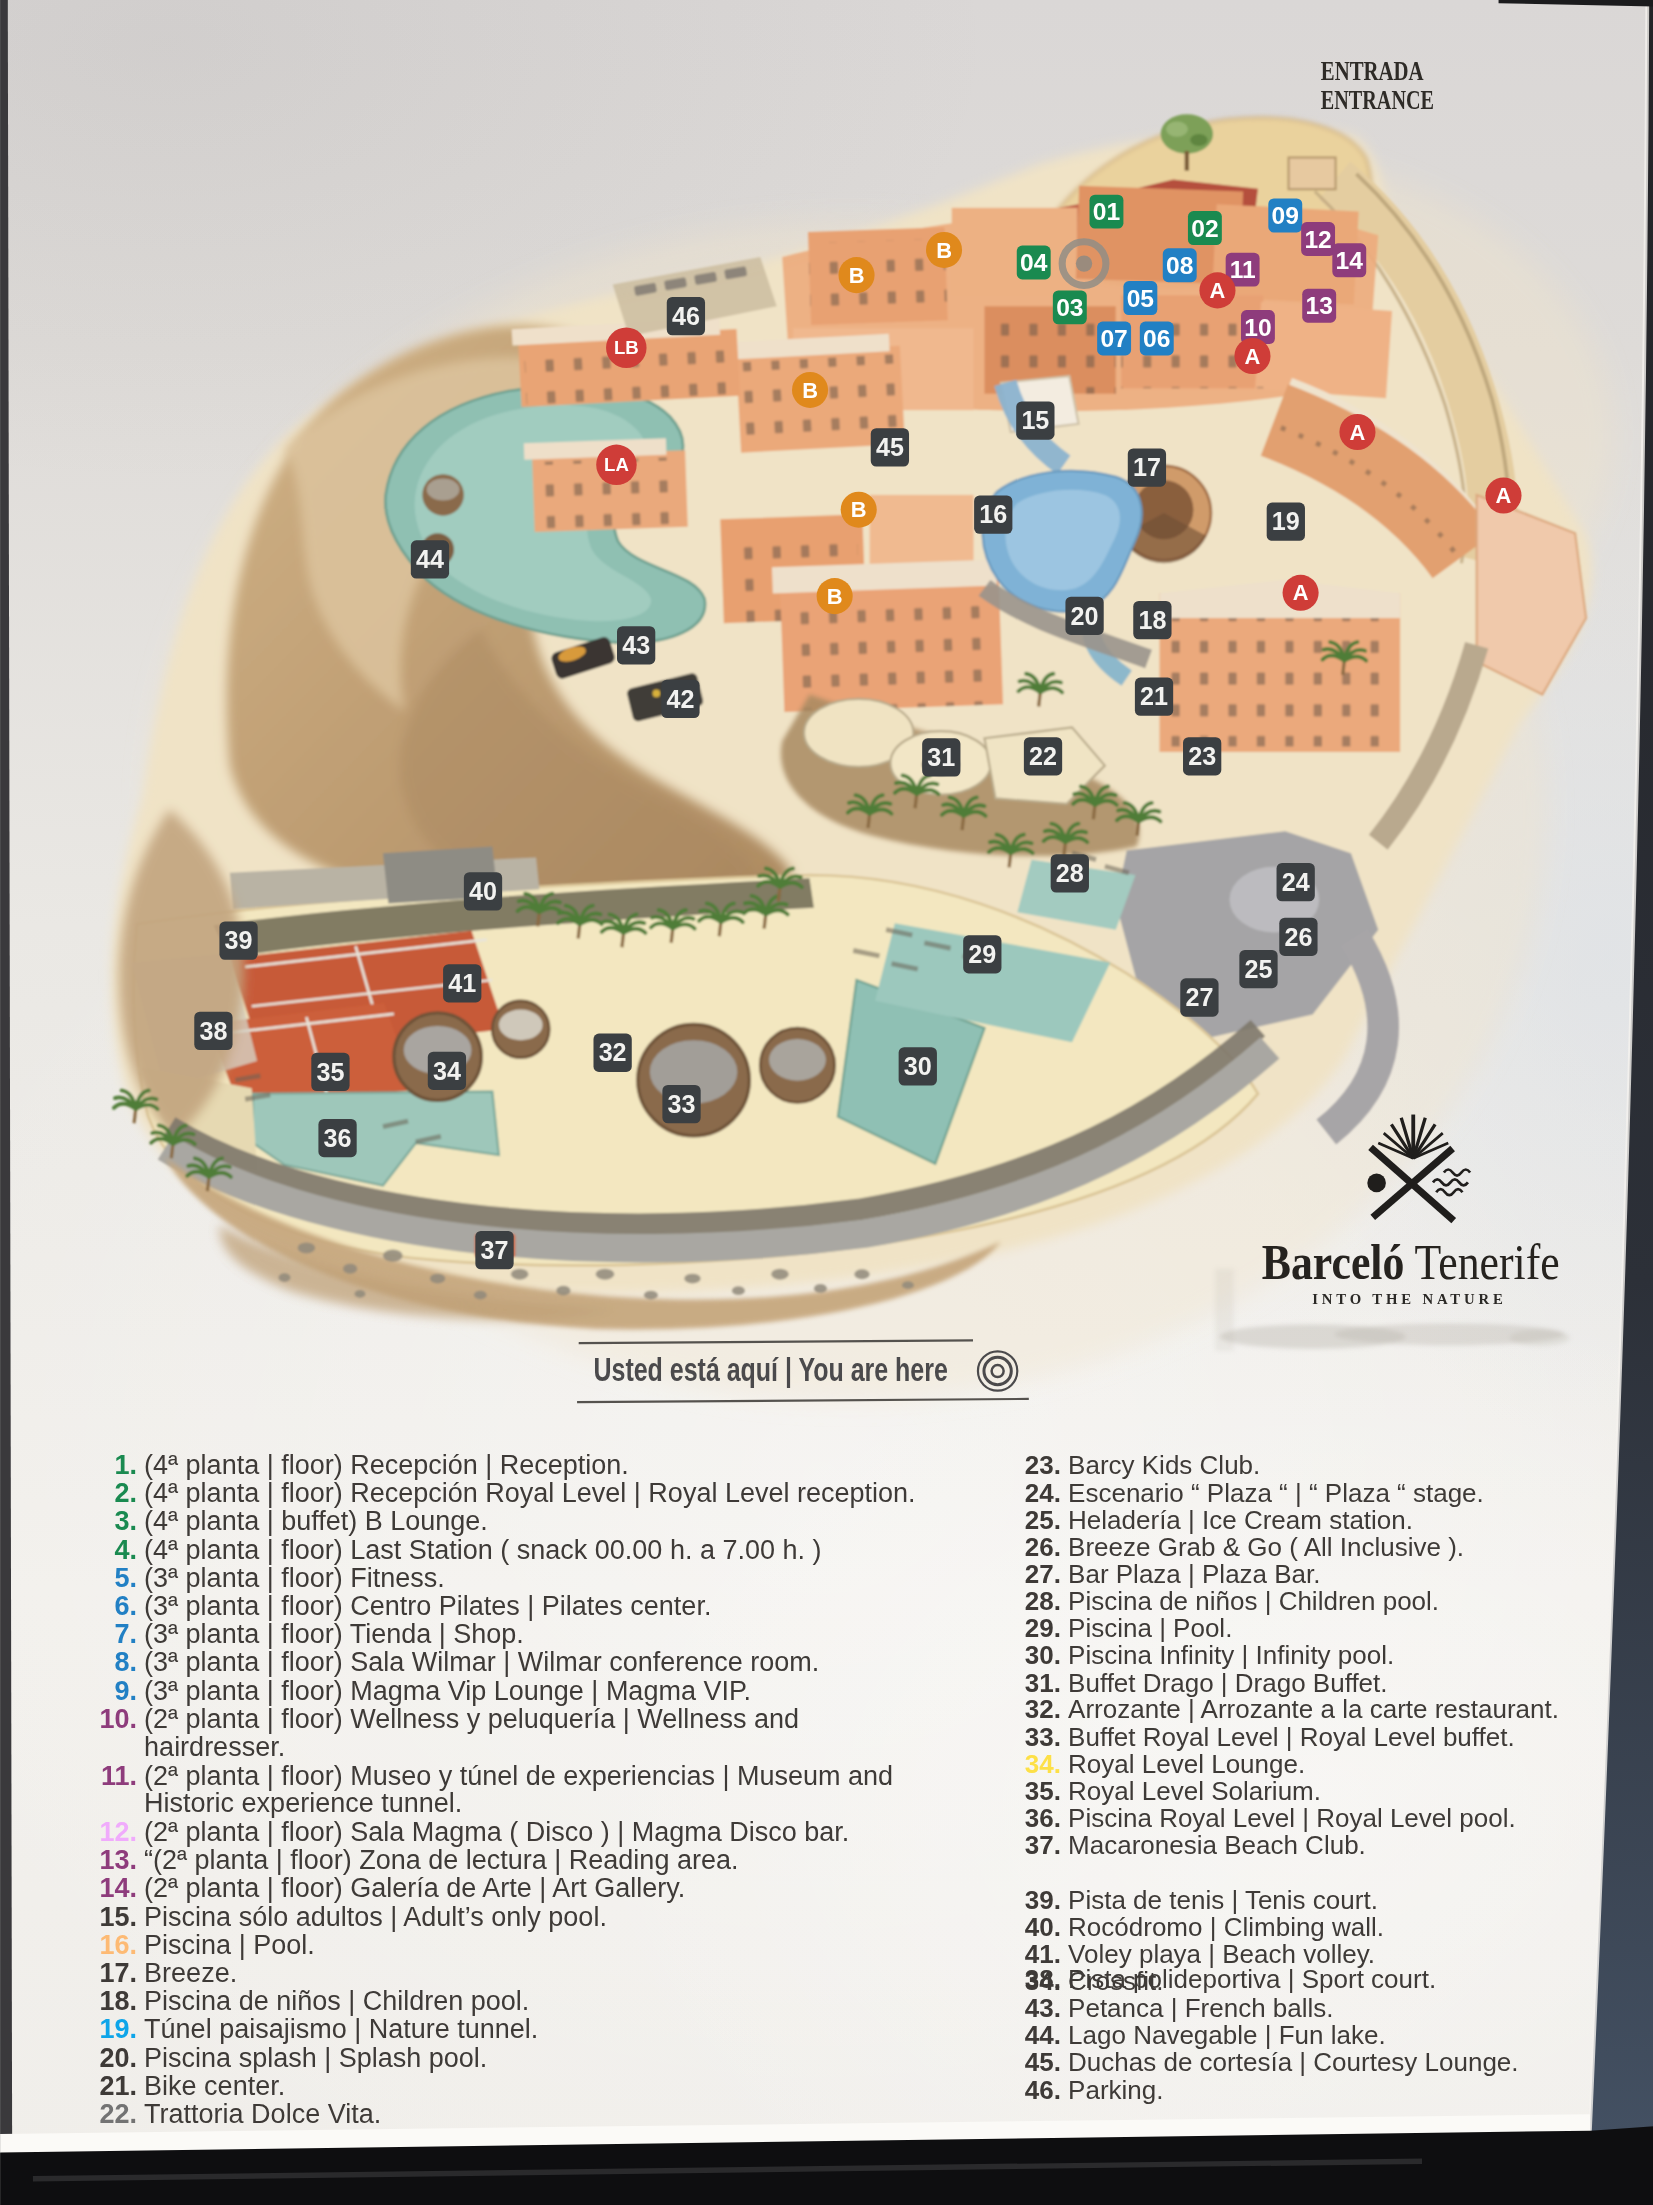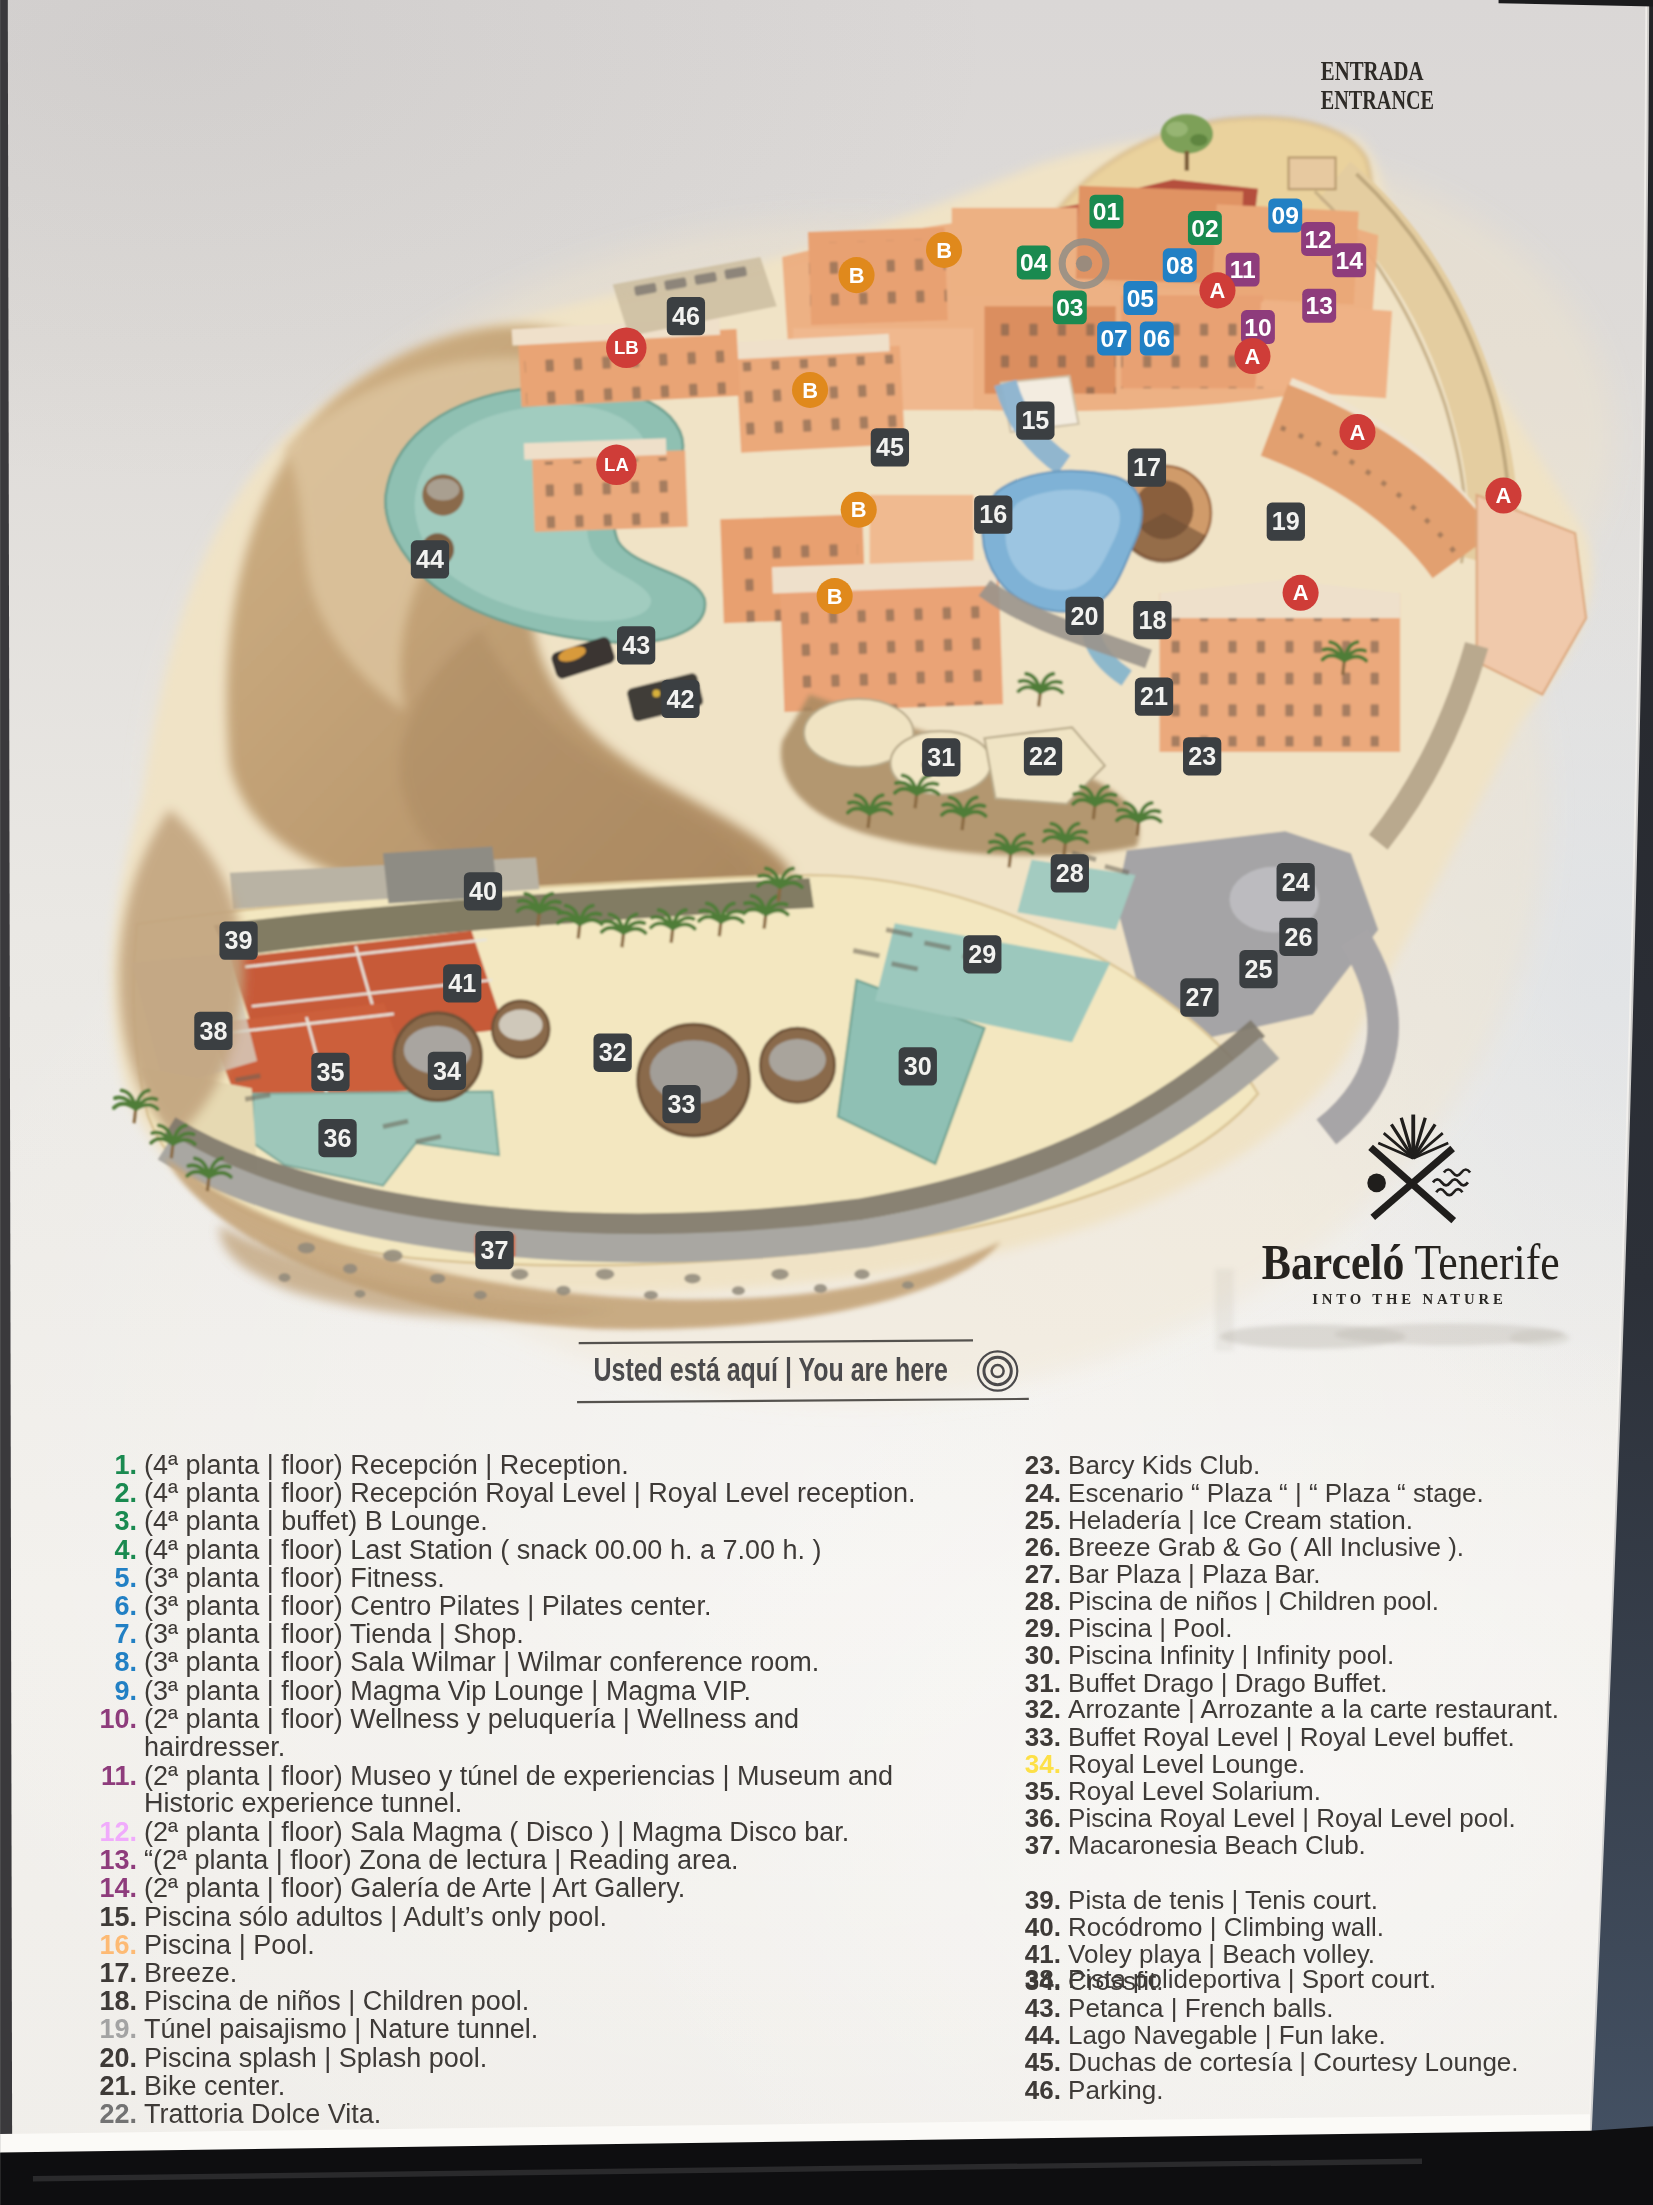--- a/index.html
+++ b/index.html
@@ -679,21 +679,21 @@
 <div class="ll" style="top:1732px"><span class="ln" style="color:#3e3a37"></span><span class="lt">hairdresser.</span></div>
 <div class="ll" style="top:1761px"><span class="ln" style="color:#8e3c7c">11.</span><span class="lt">(2ª planta | floor) Museo y túnel de experiencias | Museum and</span></div>
 <div class="ll" style="top:1788px"><span class="ln" style="color:#3e3a37"></span><span class="lt">Historic experience tunnel.</span></div>
 <div class="ll" style="top:1817px"><span class="ln" style="color:#f0abfc">12.</span><span class="lt">(2ª planta | floor) Sala Magma ( Disco ) | Magma Disco bar.</span></div>
 <div class="ll" style="top:1845px"><span class="ln" style="color:#8e3c7c">13.</span><span class="lt">“(2ª planta | floor) Zona de lectura | Reading area.</span></div>
 <div class="ll" style="top:1873px"><span class="ln" style="color:#8e3c7c">14.</span><span class="lt">(2ª planta | floor) Galería de Arte | Art Gallery.</span></div>
 <div class="ll" style="top:1902px"><span class="ln" style="color:#3e3a37">15.</span><span class="lt">Piscina sólo adultos | Adult’s only pool.</span></div>
 <div class="ll" style="top:1930px"><span class="ln" style="color:#fdba74">16.</span><span class="lt">Piscina | Pool.</span></div>
 <div class="ll" style="top:1958px"><span class="ln" style="color:#3e3a37">17.</span><span class="lt">Breeze.</span></div>
 <div class="ll" style="top:1986px"><span class="ln" style="color:#3e3a37">18.</span><span class="lt">Piscina de niños | Children pool.</span></div>
-<div class="ll" style="top:2014px"><span class="ln" style="color:#a3a3a3">19.</span><span class="lt">Túnel paisajismo | Nature tunnel.</span></div>
+<div class="ll" style="top:2014px"><span class="ln" style="color:#0ea5e9">19.</span><span class="lt">Túnel paisajismo | Nature tunnel.</span></div>
 <div class="ll" style="top:2043px"><span class="ln" style="color:#3e3a37">20.</span><span class="lt">Piscina splash | Splash pool.</span></div>
 <div class="ll" style="top:2071px"><span class="ln" style="color:#3e3a37">21.</span><span class="lt">Bike center.</span></div>
 <div class="ll" style="top:2099px"><span class="ln" style="color:#737373">22.</span><span class="lt">Trattoria Dolce Vita.</span></div>
 </div>
 
 <div style="position:absolute;left:0;top:0">
 <div class="rl" style="top:1450px"><span class="ln" style="color:#3e3a37">23.</span><span class="lt">Barcy Kids Club.</span></div>
 <div class="rl" style="top:1478px"><span class="ln" style="color:#3e3a37">24.</span><span class="lt">Escenario “ Plaza “ | “ Plaza “ stage.</span></div>
 <div class="rl" style="top:1505px"><span class="ln" style="color:#3e3a37">25.</span><span class="lt">Heladería | Ice Cream station.</span></div>
 <div class="rl" style="top:1532px"><span class="ln" style="color:#3e3a37">26.</span><span class="lt">Breeze Grab &amp; Go ( All Inclusive ).</span></div>

